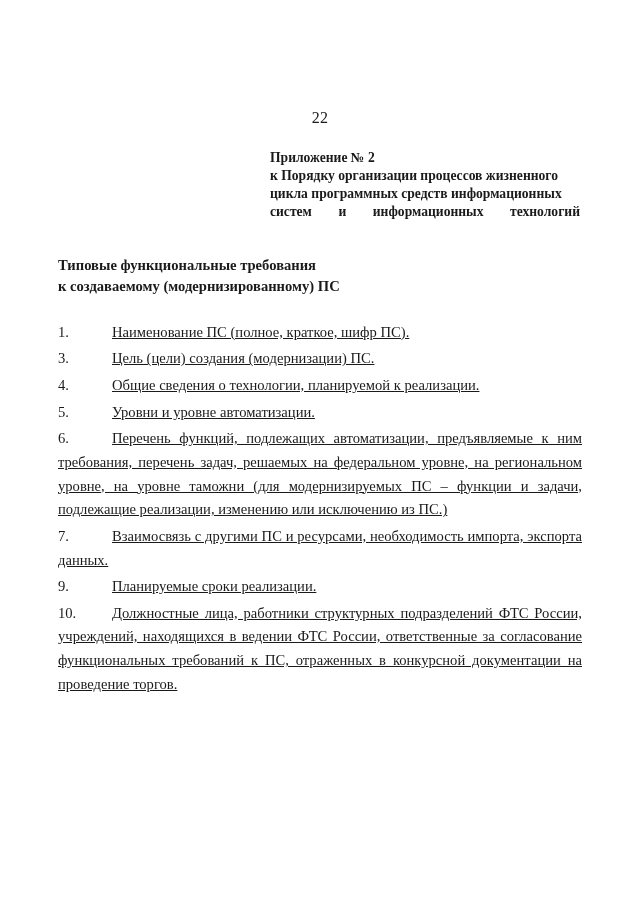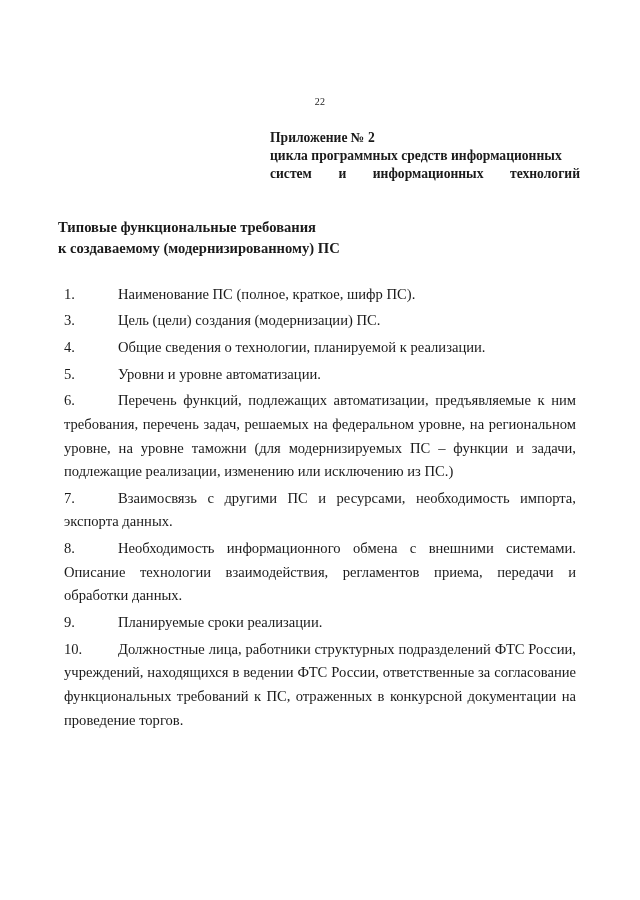--- a/index.html
+++ b/index.html
@@ -17,22 +17,22 @@
   }
   .page {
     width: 640px;
     height: 900px;
     box-sizing: border-box;
     padding: 96px 58px 40px 58px;
     position: relative;
   }
   .page-number {
     text-align: center;
-    font-size: 10px;
-    margin: 0 0 22px 0;
+    font-size: 16px;
+    margin: 13px 0 22px 0;
     letter-spacing: 0.2px;
   }
   .annex-block {
     margin-left: 212px;
     width: 310px;
     font-size: 13.6px;
     line-height: 1.33;
     text-align: justify;
     text-align-last: left;
     font-weight: bold;
@@ -50,24 +50,25 @@
     font-size: 14.6px;
     line-height: 1.42;
     margin-top: 34px;
     margin-bottom: 24px;
   }
   .doc-title .t-line {
     display: block;
   }
   ol.items {
     list-style: none;
-    margin: 6px;
+    margin: 0;
     padding: 0;
     font-size: 14.6px;
     line-height: 1.62;
+    text-decoration: underline;
   }
   ol.items > li {
     position: relative;
     margin-bottom: 3px;
     text-align: justify;
     text-align-last: left;
     text-indent: 0;
   }
   ol.items > li .num {
     display: inline-block;
@@ -101,20 +102,21 @@
 </style>
 </head>
 <body>
 
 <div class="page">
 
   <div class="page-number">22</div>
 
   <div class="annex-block">
     <span class="line">Приложение № 2</span>
+    <span class="line">к Порядку организации процессов жизненного</span>
     <span class="line">цикла программных средств информационных</span>
     <span class="line justify">систем и информационных технологий</span>
   </div>
 
   <div class="doc-title">
     <span class="t-line">Типовые функциональные требования</span>
     <span class="t-line">к создаваемому (модернизированному) ПС</span>
   </div>
 
   <ol class="items">
@@ -129,23 +131,20 @@
     </li>
     <li class="single">
       <span class="num">5.</span><span class="txt">Уровни и уровне автоматизации.</span>
     </li>
     <li class="para">
       <span class="num">6.</span><span class="txt">Перечень функций, подлежащих автоматизации, предъявляемые к ним требования, перечень задач, решаемых на федеральном уровне, на региональном уровне, на уровне таможни (для модернизируемых ПС – функции и задачи, подлежащие реализации, изменению или исключению из ПС.)</span>
     </li>
     <li class="para">
       <span class="num">7.</span><span class="txt">Взаимосвязь с другими ПС и ресурсами, необходимость импорта, экспорта данных.</span>
     </li>
-    <li class="para">
-      <span class="num">8.</span><span class="txt">Необходимость информационного обмена с внешними системами. Описание технологии взаимодействия, регламентов приема, передачи и обработки данных.</span>
-    </li>
     <li class="single">
       <span class="num">9.</span><span class="txt">Планируемые сроки реализации.</span>
     </li>
     <li class="para">
       <span class="num">10.</span><span class="txt">Должностные лица, работники структурных подразделений ФТС России, учреждений, находящихся в ведении ФТС России, ответственные за согласование функциональных требований к ПС, отраженных в конкурсной документации на проведение торгов.</span>
     </li>
   </ol>
 
 </div>
 

